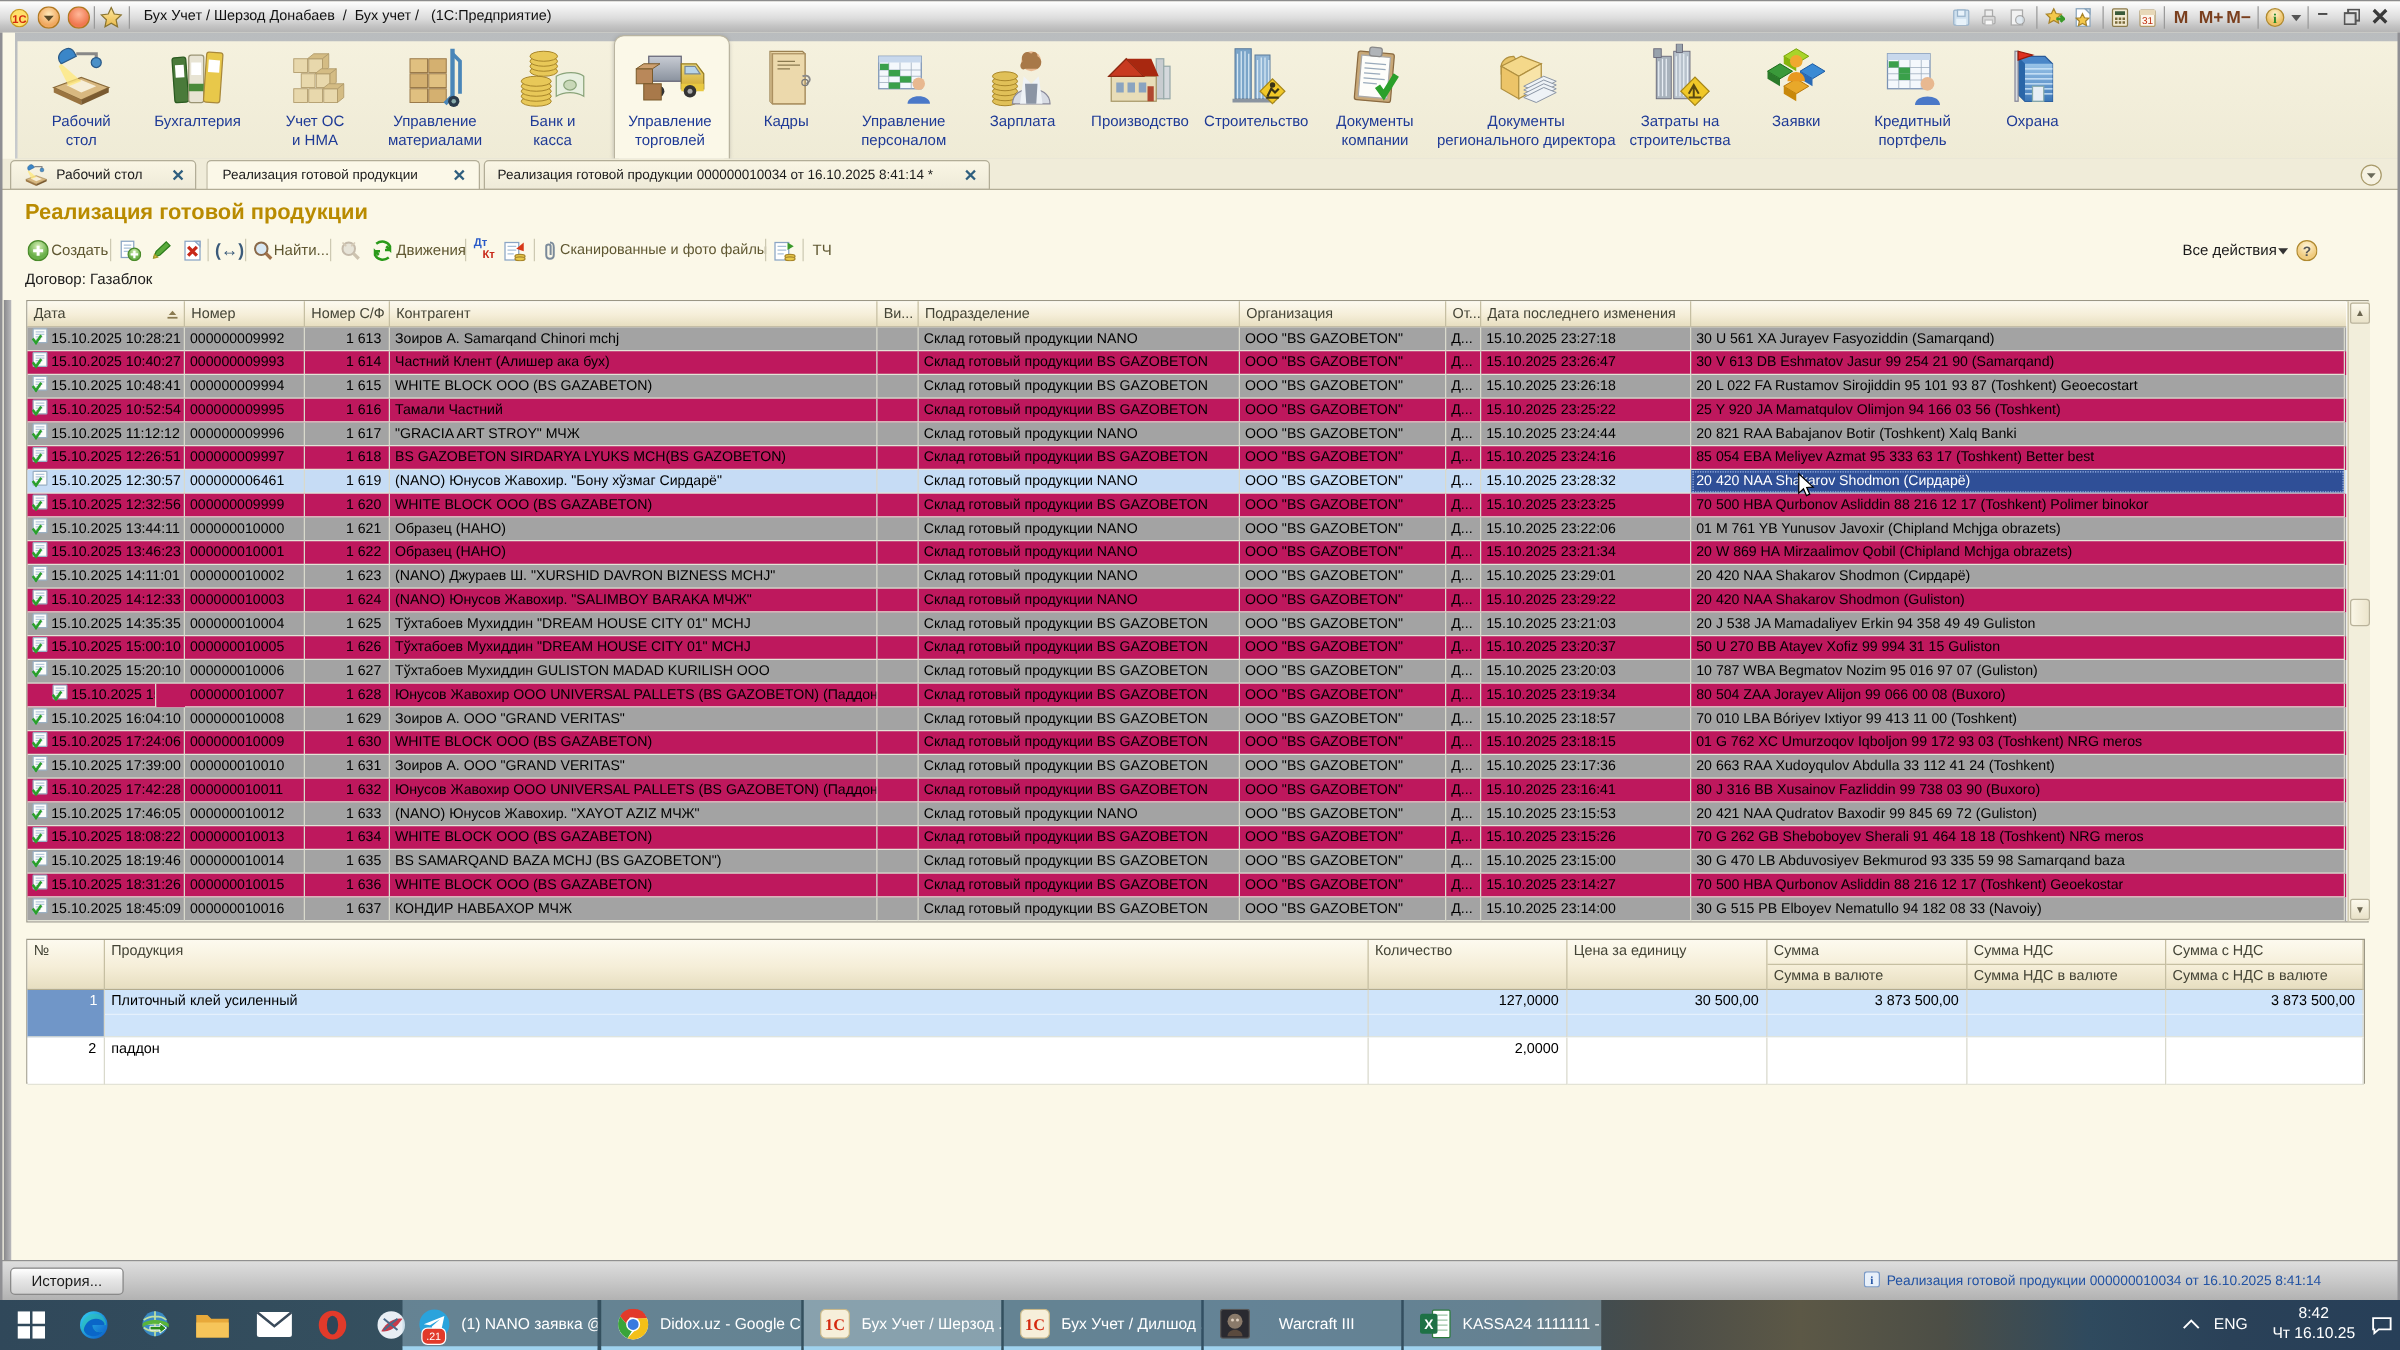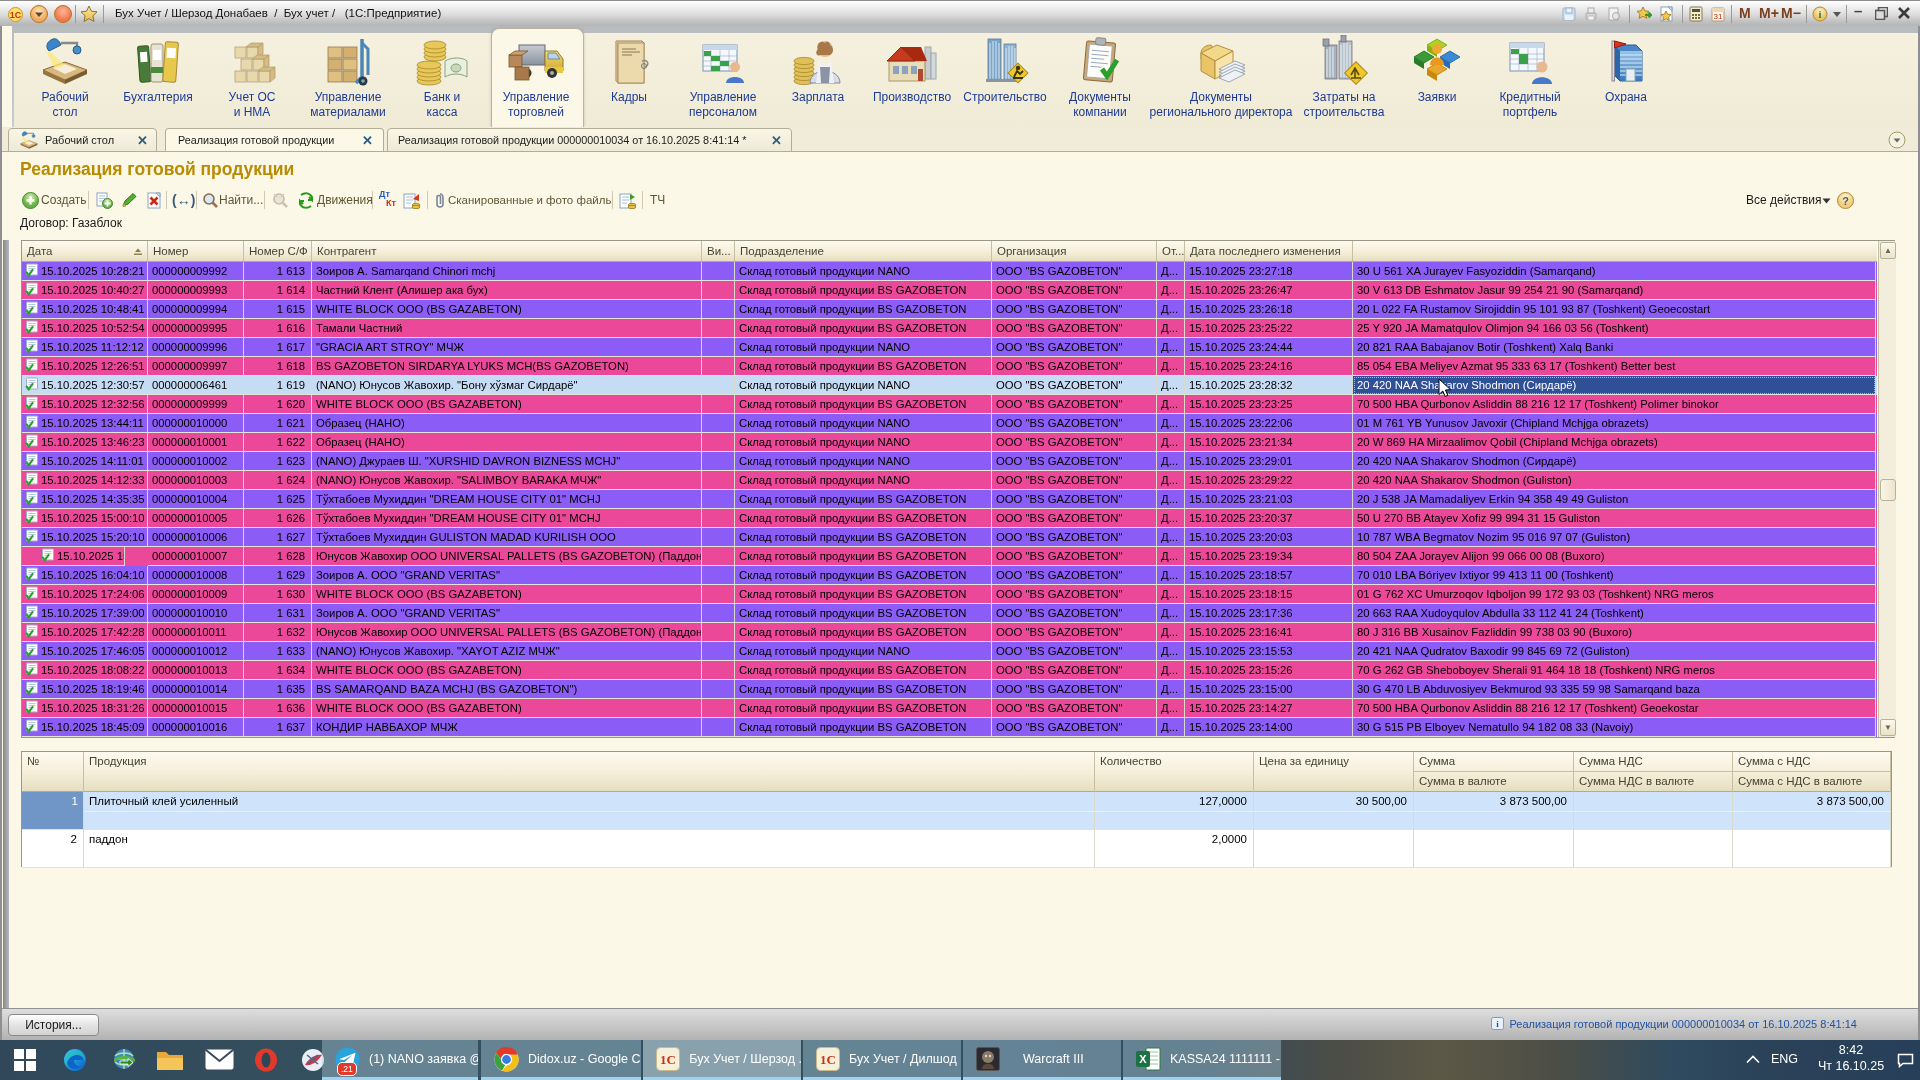--- a/index.html
+++ b/index.html
@@ -31,22 +31,22 @@
 #pagetitle{left:20px;top:7px;font-size:17.5px;font-weight:bold;color:#b98b00;}
 #toolbar{left:20px;top:36px;width:1880px;height:24px;font-size:12px;color:#5f5731;}
 .tbi{position:absolute;top:0;height:24px;display:flex;align-items:center;}
 .tsep{position:absolute;top:3px;width:1px;height:18px;background:#cdc9b2;}
 #dogovor{left:20px;top:64px;font-size:12px;color:#1a1a1a;}
 
 #t1{left:21px;top:88px;width:1874px;height:498px;background:#fff;border:1px solid #9b9785;}
 #t1 .hdr{position:absolute;left:0;top:0;width:1855px;height:21px;background:linear-gradient(#fdfaef 0%,#f5eed8 55%,#e7dec0 100%);border-bottom:1px solid #b3ab8e;}
 #t1 .hc{position:absolute;top:0;height:20px;line-height:20px;font-size:11.5px;color:#444436;padding-left:5px;border-right:1px solid #c6bfa2;overflow:hidden;white-space:nowrap;}
 .r{position:absolute;left:0;width:1855px;height:19px;}
-.r.odd{background:#8b5cf6;}
-.r.even{background:#ec4899;}
+.r.odd{background:#a3a3a3;}
+.r.even{background:#be185d;}
 .r.sel{background:#c6dcf5;}
 .c{position:absolute;top:0;height:19px;line-height:18px;font-size:11.3px;color:#000;padding-left:4px;border-right:1px solid #d9d9cc;border-bottom:1px solid #e3e3d6;overflow:hidden;white-space:nowrap;}
 .num{text-align:right;padding-right:6px;padding-left:0;}
 .selcell{background:#2f4f97;color:#fff !important;outline:1px dotted #9fb7e8;outline-offset:-2px;}
 
 #sb1{position:absolute;left:1856px;top:0;width:18px;height:496px;background:#f2eedb;border-left:1px solid #c6bfa2;}
 .sbtn{position:absolute;left:1px;width:16px;height:17px;background:linear-gradient(#fcf9ec,#e9e2c8);border:1px solid #b9b29a;border-radius:2px;font-size:8px;color:#6b6550;text-align:center;line-height:16px;}
 #sthumb{position:absolute;left:1px;top:238px;width:16px;height:22px;background:linear-gradient(90deg,#faf6e6,#ece5cc);border:1px solid #b9b29a;border-radius:3px;}
 
 #t2{left:21px;top:599px;width:1871px;height:116px;background:#fff;border:1px solid #9b9785;}

